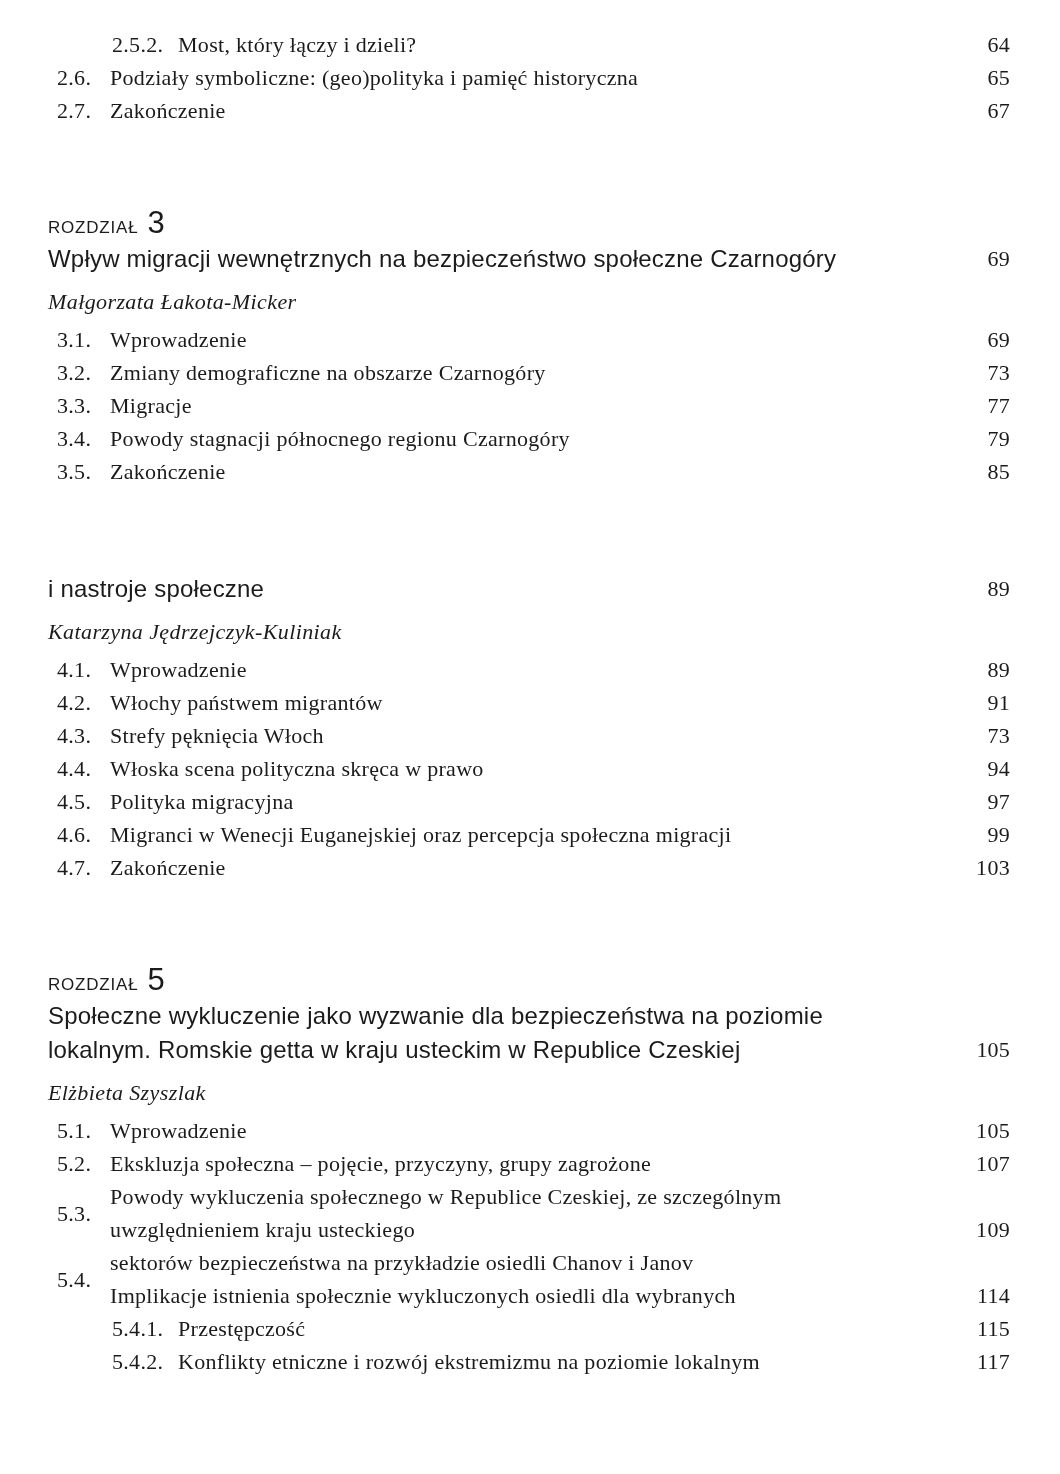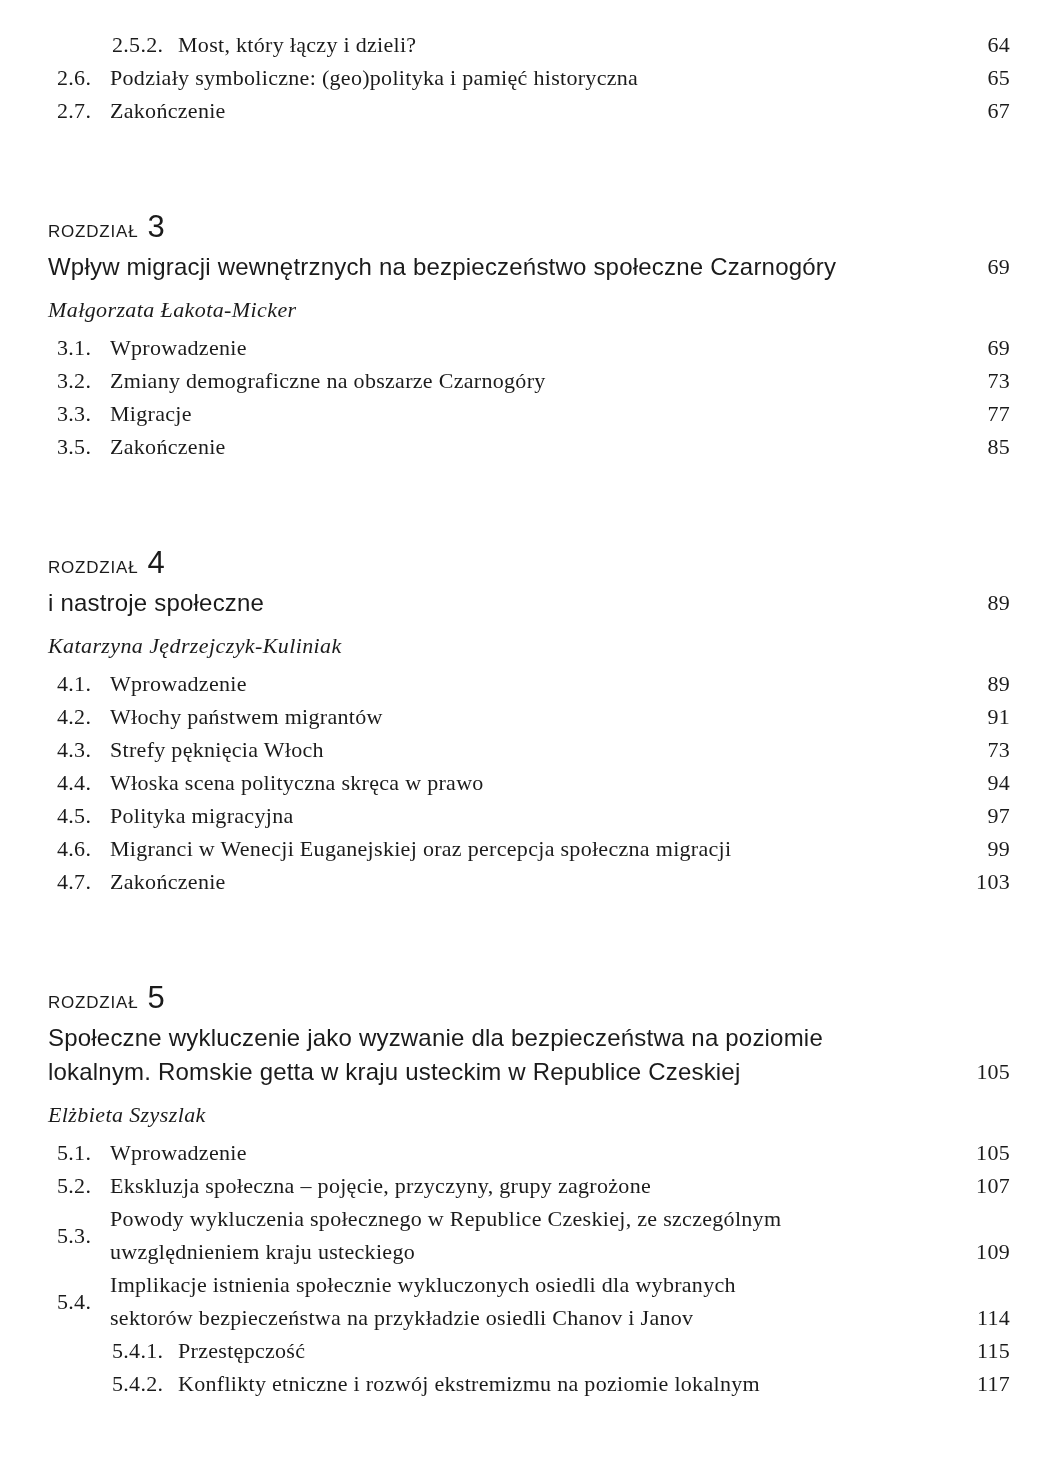--- a/index.html
+++ b/index.html
@@ -20,21 +20,21 @@
   .row .title-wrap{flex:1 1 auto;min-width:0;}
   .row .pg{
     flex:0 0 auto;width:64px;text-align:right;align-self:flex-end;
     font-variant-numeric:oldstyle-nums;
   }
 
   
   .chapter{margin-top:84px;}
   .ch-heading{
     font-family:"Liberation Sans", sans-serif;
-    line-height:32px;white-space:nowrap;
+    line-height:24px;white-space:nowrap;
   }
   .ch-heading .label{font-size:17px;letter-spacing:.8px;}
   .ch-heading .chnum{font-size:31px;font-weight:400;margin-left:9px;}
   .ch-title{
     font-family:"Liberation Sans", sans-serif;
     font-size:24px;line-height:34px;letter-spacing:.2px;
     margin-top:2px;
   }
   .ch-title .t-row{display:flex;align-items:flex-end;}
   .ch-title .t-text{flex:1 1 auto;}
@@ -93,31 +93,33 @@
           <span class="num">3.2.</span>
           <span class="title-wrap">Zmiany demograficzne na obszarze Czarnogóry</span>
           <span class="pg">73</span>
         </div>
         <div class="row">
           <span class="num">3.3.</span>
           <span class="title-wrap">Migracje</span>
           <span class="pg">77</span>
         </div>
         <div class="row">
+          <span class="num">3.4.</span>
+          <span class="title-wrap">Powody stagnacji północnego regionu Czarnogóry</span>
+          <span class="pg">79</span>
+        </div>
+        <div class="row">
           <span class="num">3.5.</span>
           <span class="title-wrap">Zakończenie</span>
           <span class="pg">85</span>
         </div>
       </div>
     </div>
 
     <div class="chapter">
-      <div class="ch-heading">
-        <span class="label">ROZDZIAŁ</span><span class="chnum">4</span>
-      </div>
       <div class="ch-title">
         <div class="t-row">
           <span class="t-text">i nastroje społeczne</span>
           <span class="pg">89</span>
         </div>
       </div>
       <div class="ch-author">Katarzyna Jędrzejczyk-Kuliniak</div>
       <div class="entries">
         <div class="row">
           <span class="num">4.1.</span>
@@ -186,22 +188,22 @@
           <span class="num">5.3.</span>
           <span class="title-wrap">
             <div>Powody wykluczenia społecznego w Republice Czeskiej, ze szczególnym</div>
             <div>uwzględnieniem kraju usteckiego</div>
           </span>
           <span class="pg">109</span>
         </div>
         <div class="row">
           <span class="num">5.4.</span>
           <span class="title-wrap">
+            <div>sektorów bezpieczeństwa na przykładzie osiedli Chanov i Janov</div>
             <div>Implikacje istnienia społecznie wykluczonych osiedli dla wybranych</div>
-            <div>sektorów bezpieczeństwa na przykładzie osiedli Chanov i Janov</div>
           </span>
           <span class="pg">114</span>
         </div>
         <div class="row sub">
           <span class="num">5.4.1.</span>
           <span class="title-wrap">Przestępczość</span>
           <span class="pg">115</span>
         </div>
         <div class="row sub">
           <span class="num">5.4.2.</span>

